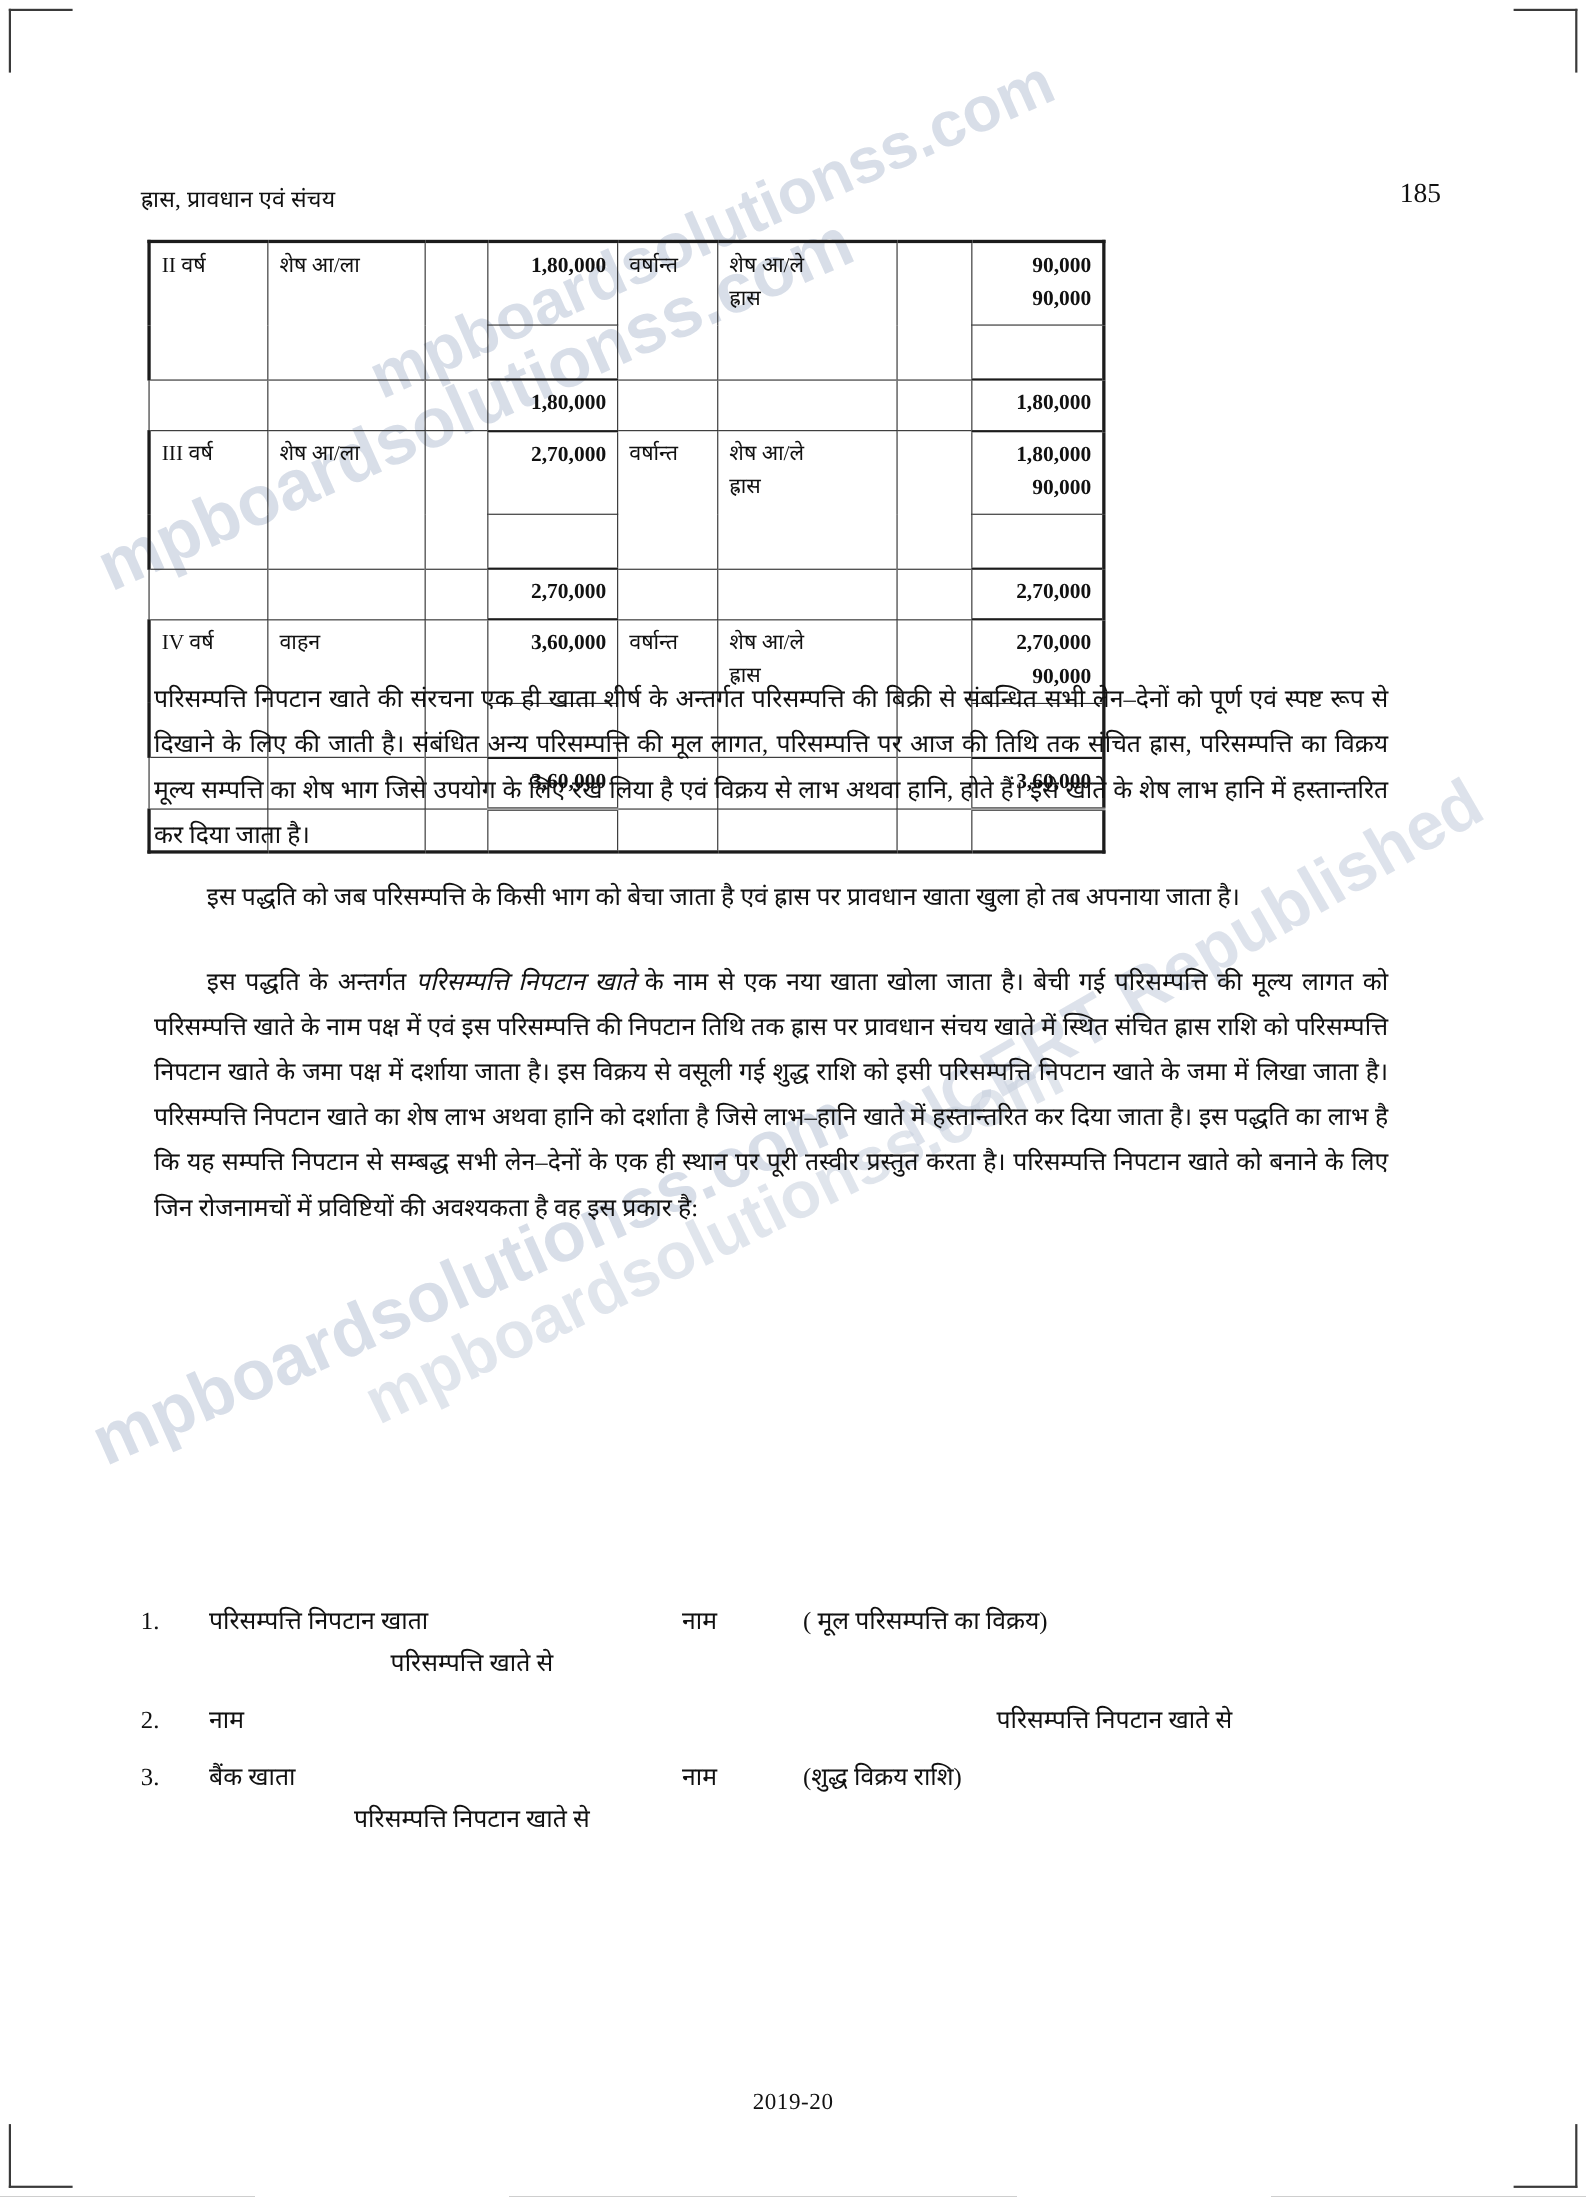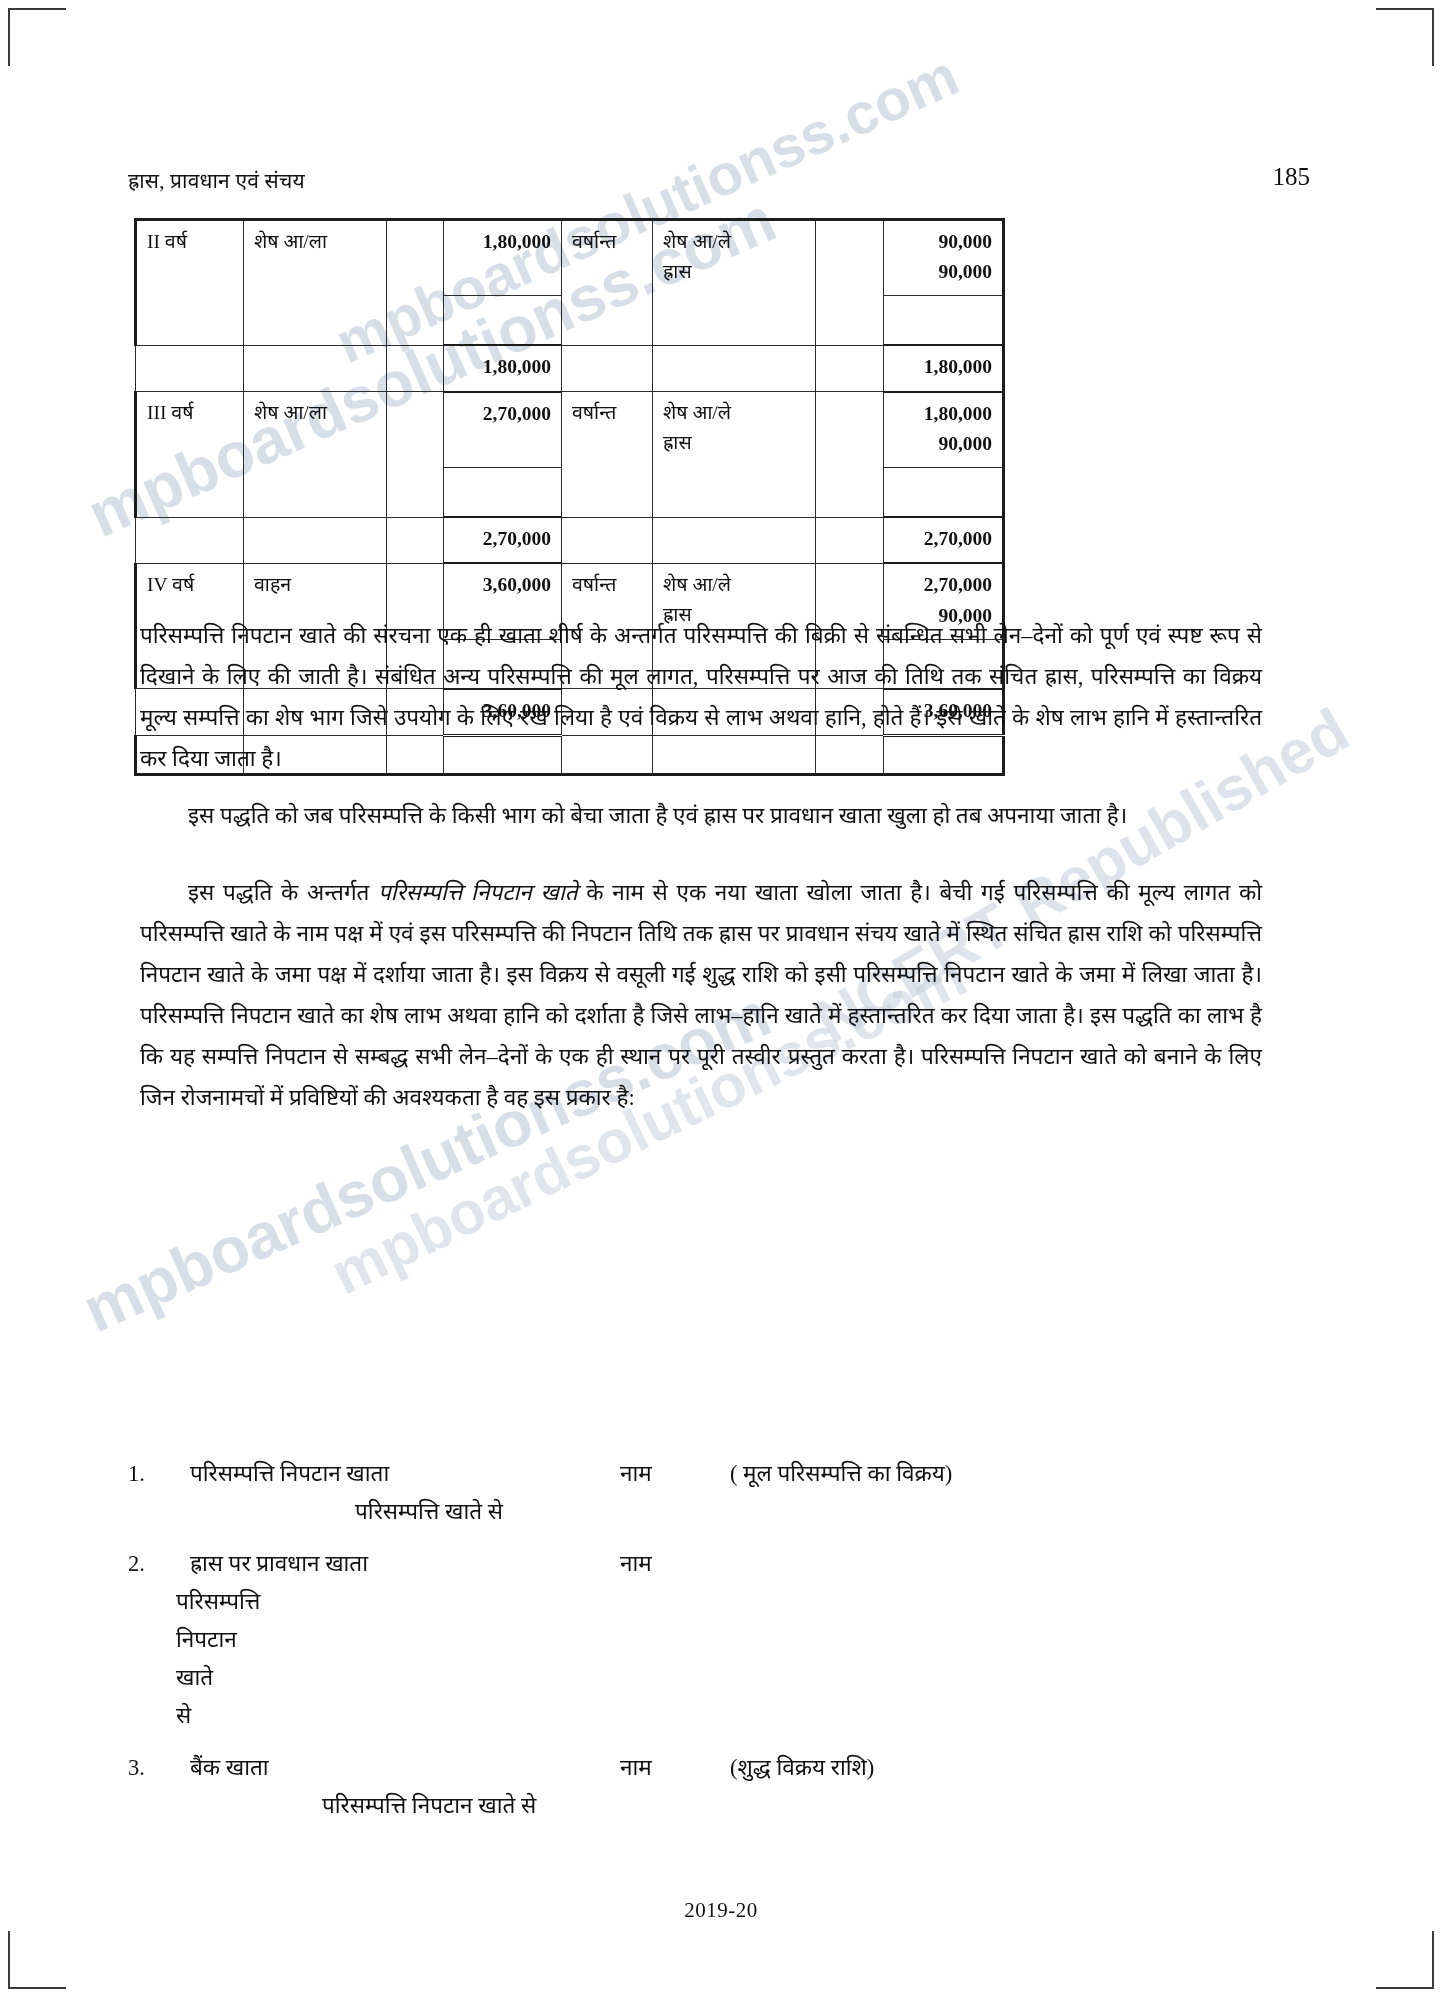--- a/index.html
+++ b/index.html
@@ -292,21 +292,20 @@
       <div class="entry-num">1.</div>
       <div class="entry-sub">परिसम्पत्ति निपटान खाता</div>
       <div class="entry-nm">नाम</div>
       <div class="entry-note">( मूल परिसम्पत्ति का विक्रय)</div>
       <div></div>
       <div class="sub-line">परिसम्पत्ति खाते से</div>
     </div>
 
     <div class="entry-row">
       <div class="entry-num">2.</div>
-      <div class="entry-sub">ह्रास पर प्रावधान खाता</div>
       <div class="entry-nm">नाम</div>
       <div></div>
       <div class="sub-line">परिसम्पत्ति निपटान खाते से</div>
     </div>
 
     <div class="entry-row">
       <div class="entry-num">3.</div>
       <div class="entry-sub">बैंक खाता</div>
       <div class="entry-nm">नाम</div>
       <div class="entry-note">(शुद्ध विक्रय राशि)</div>

